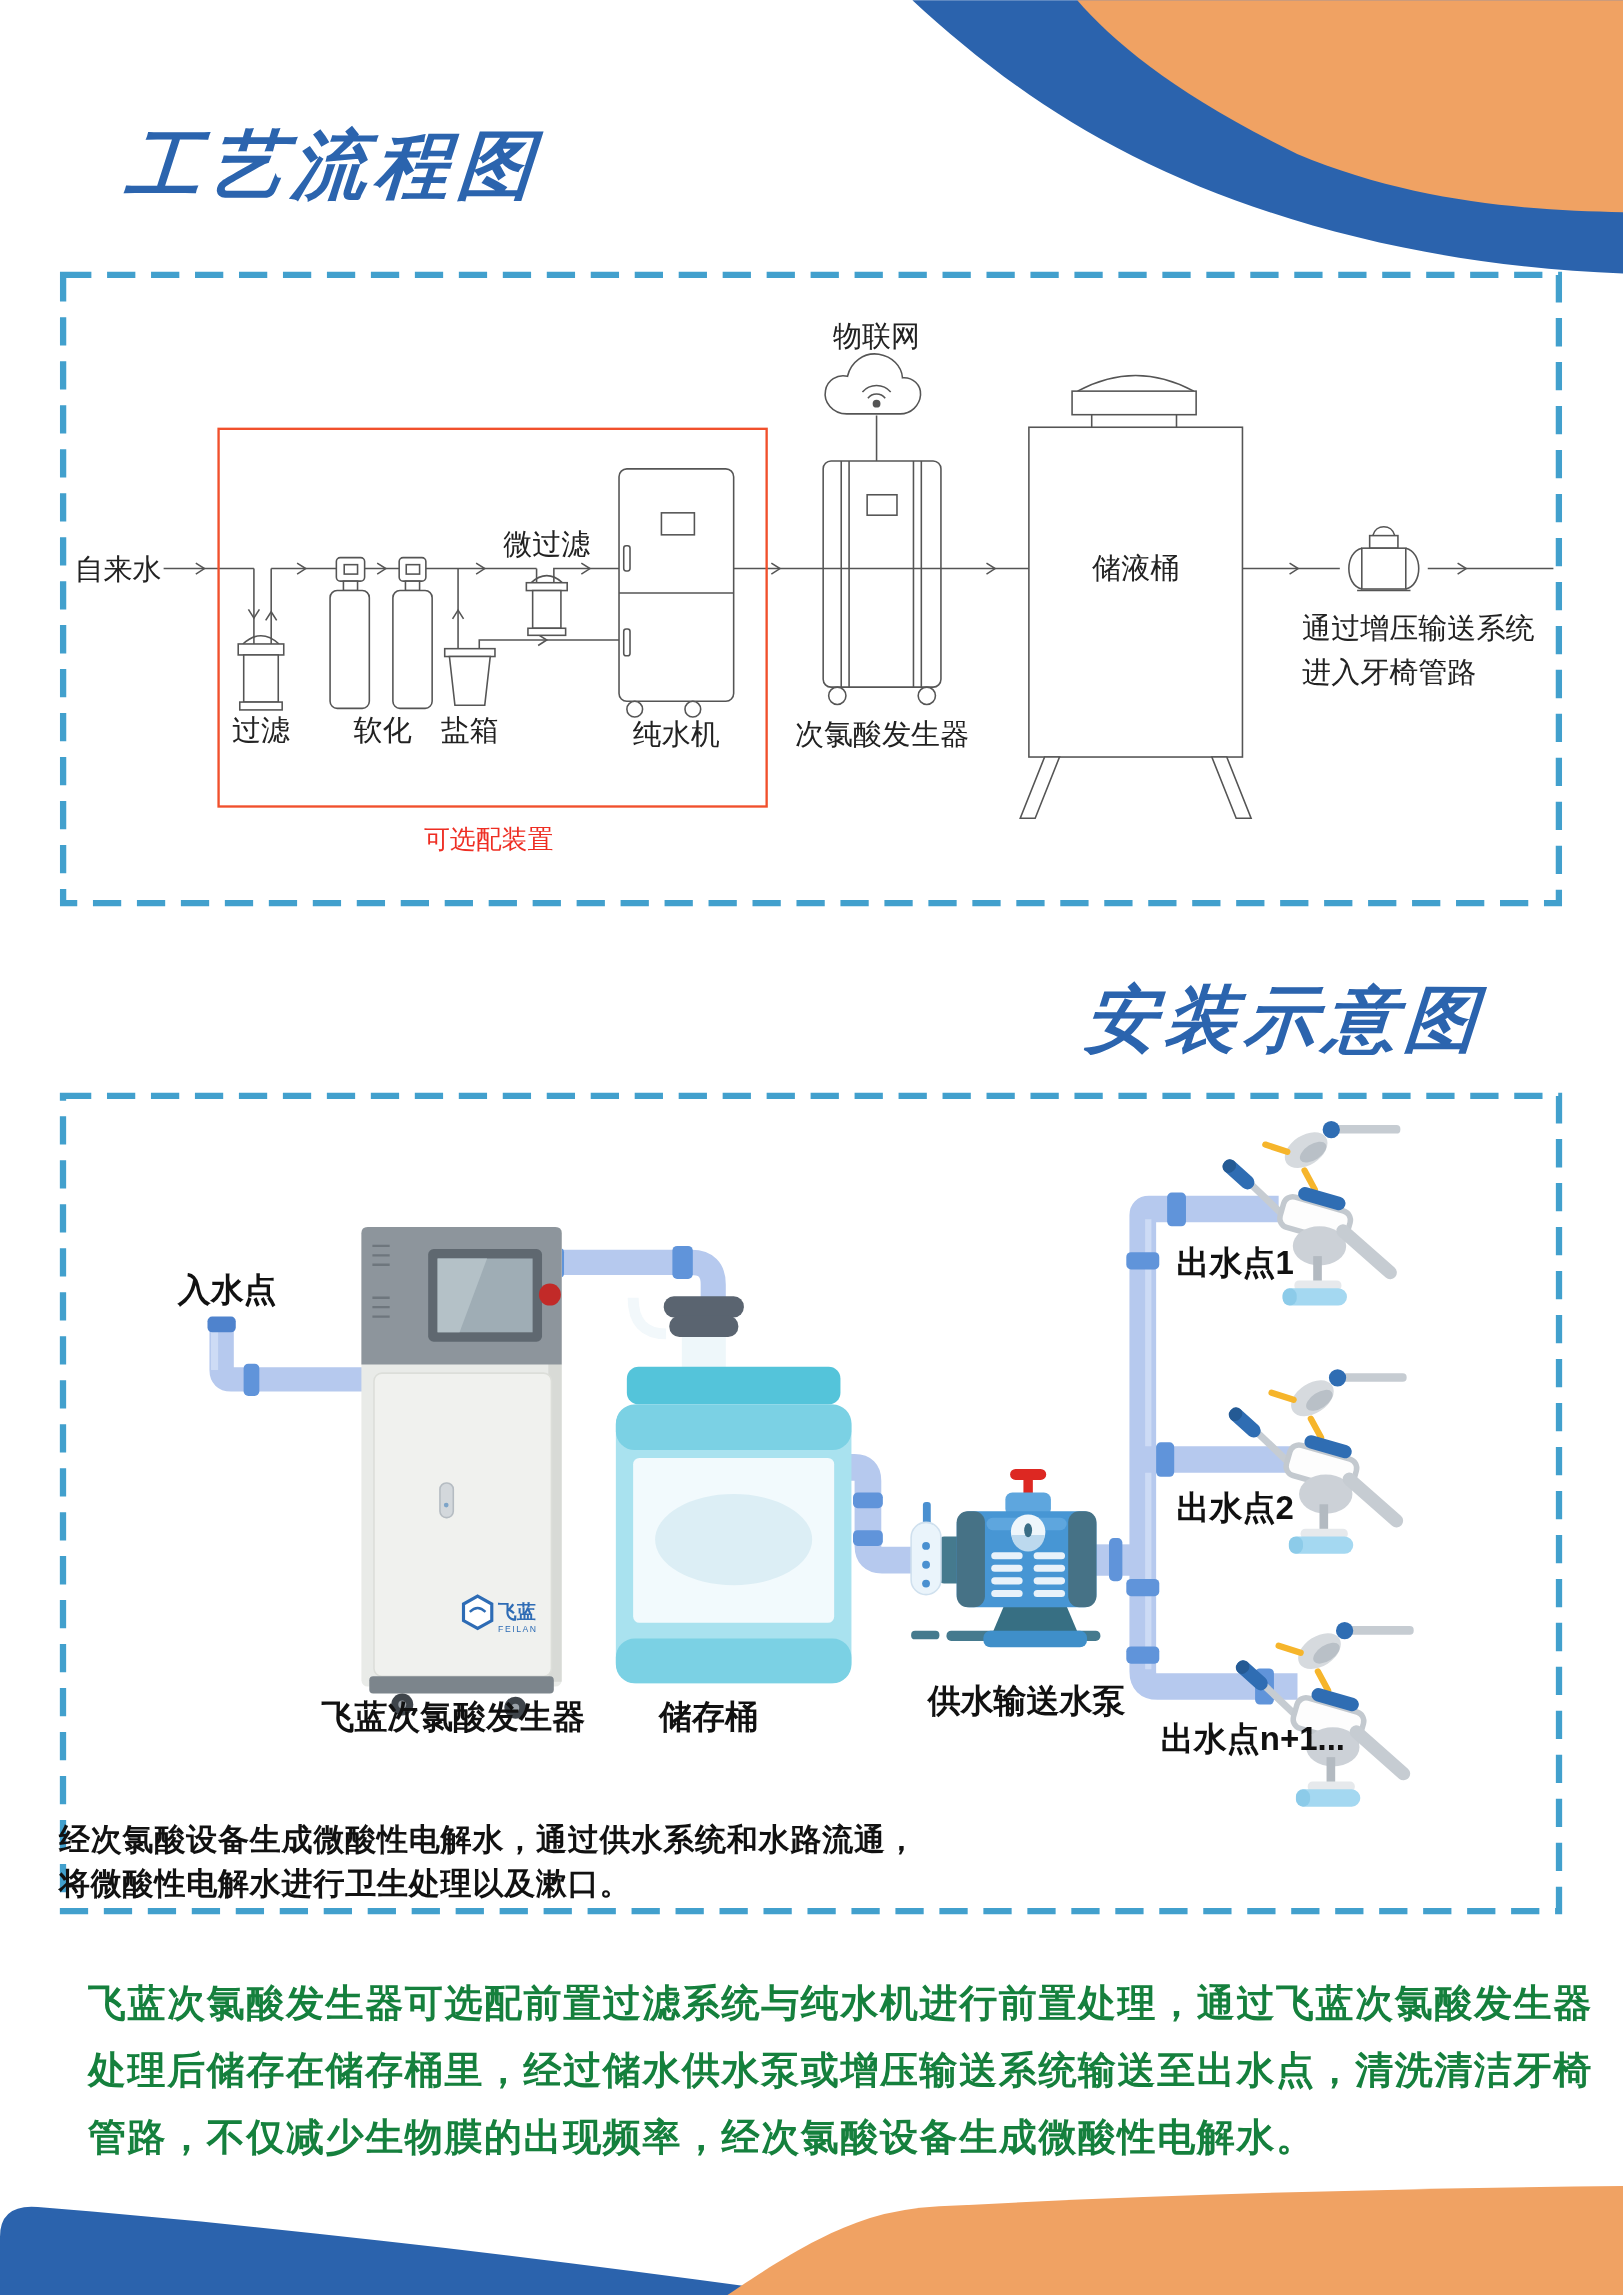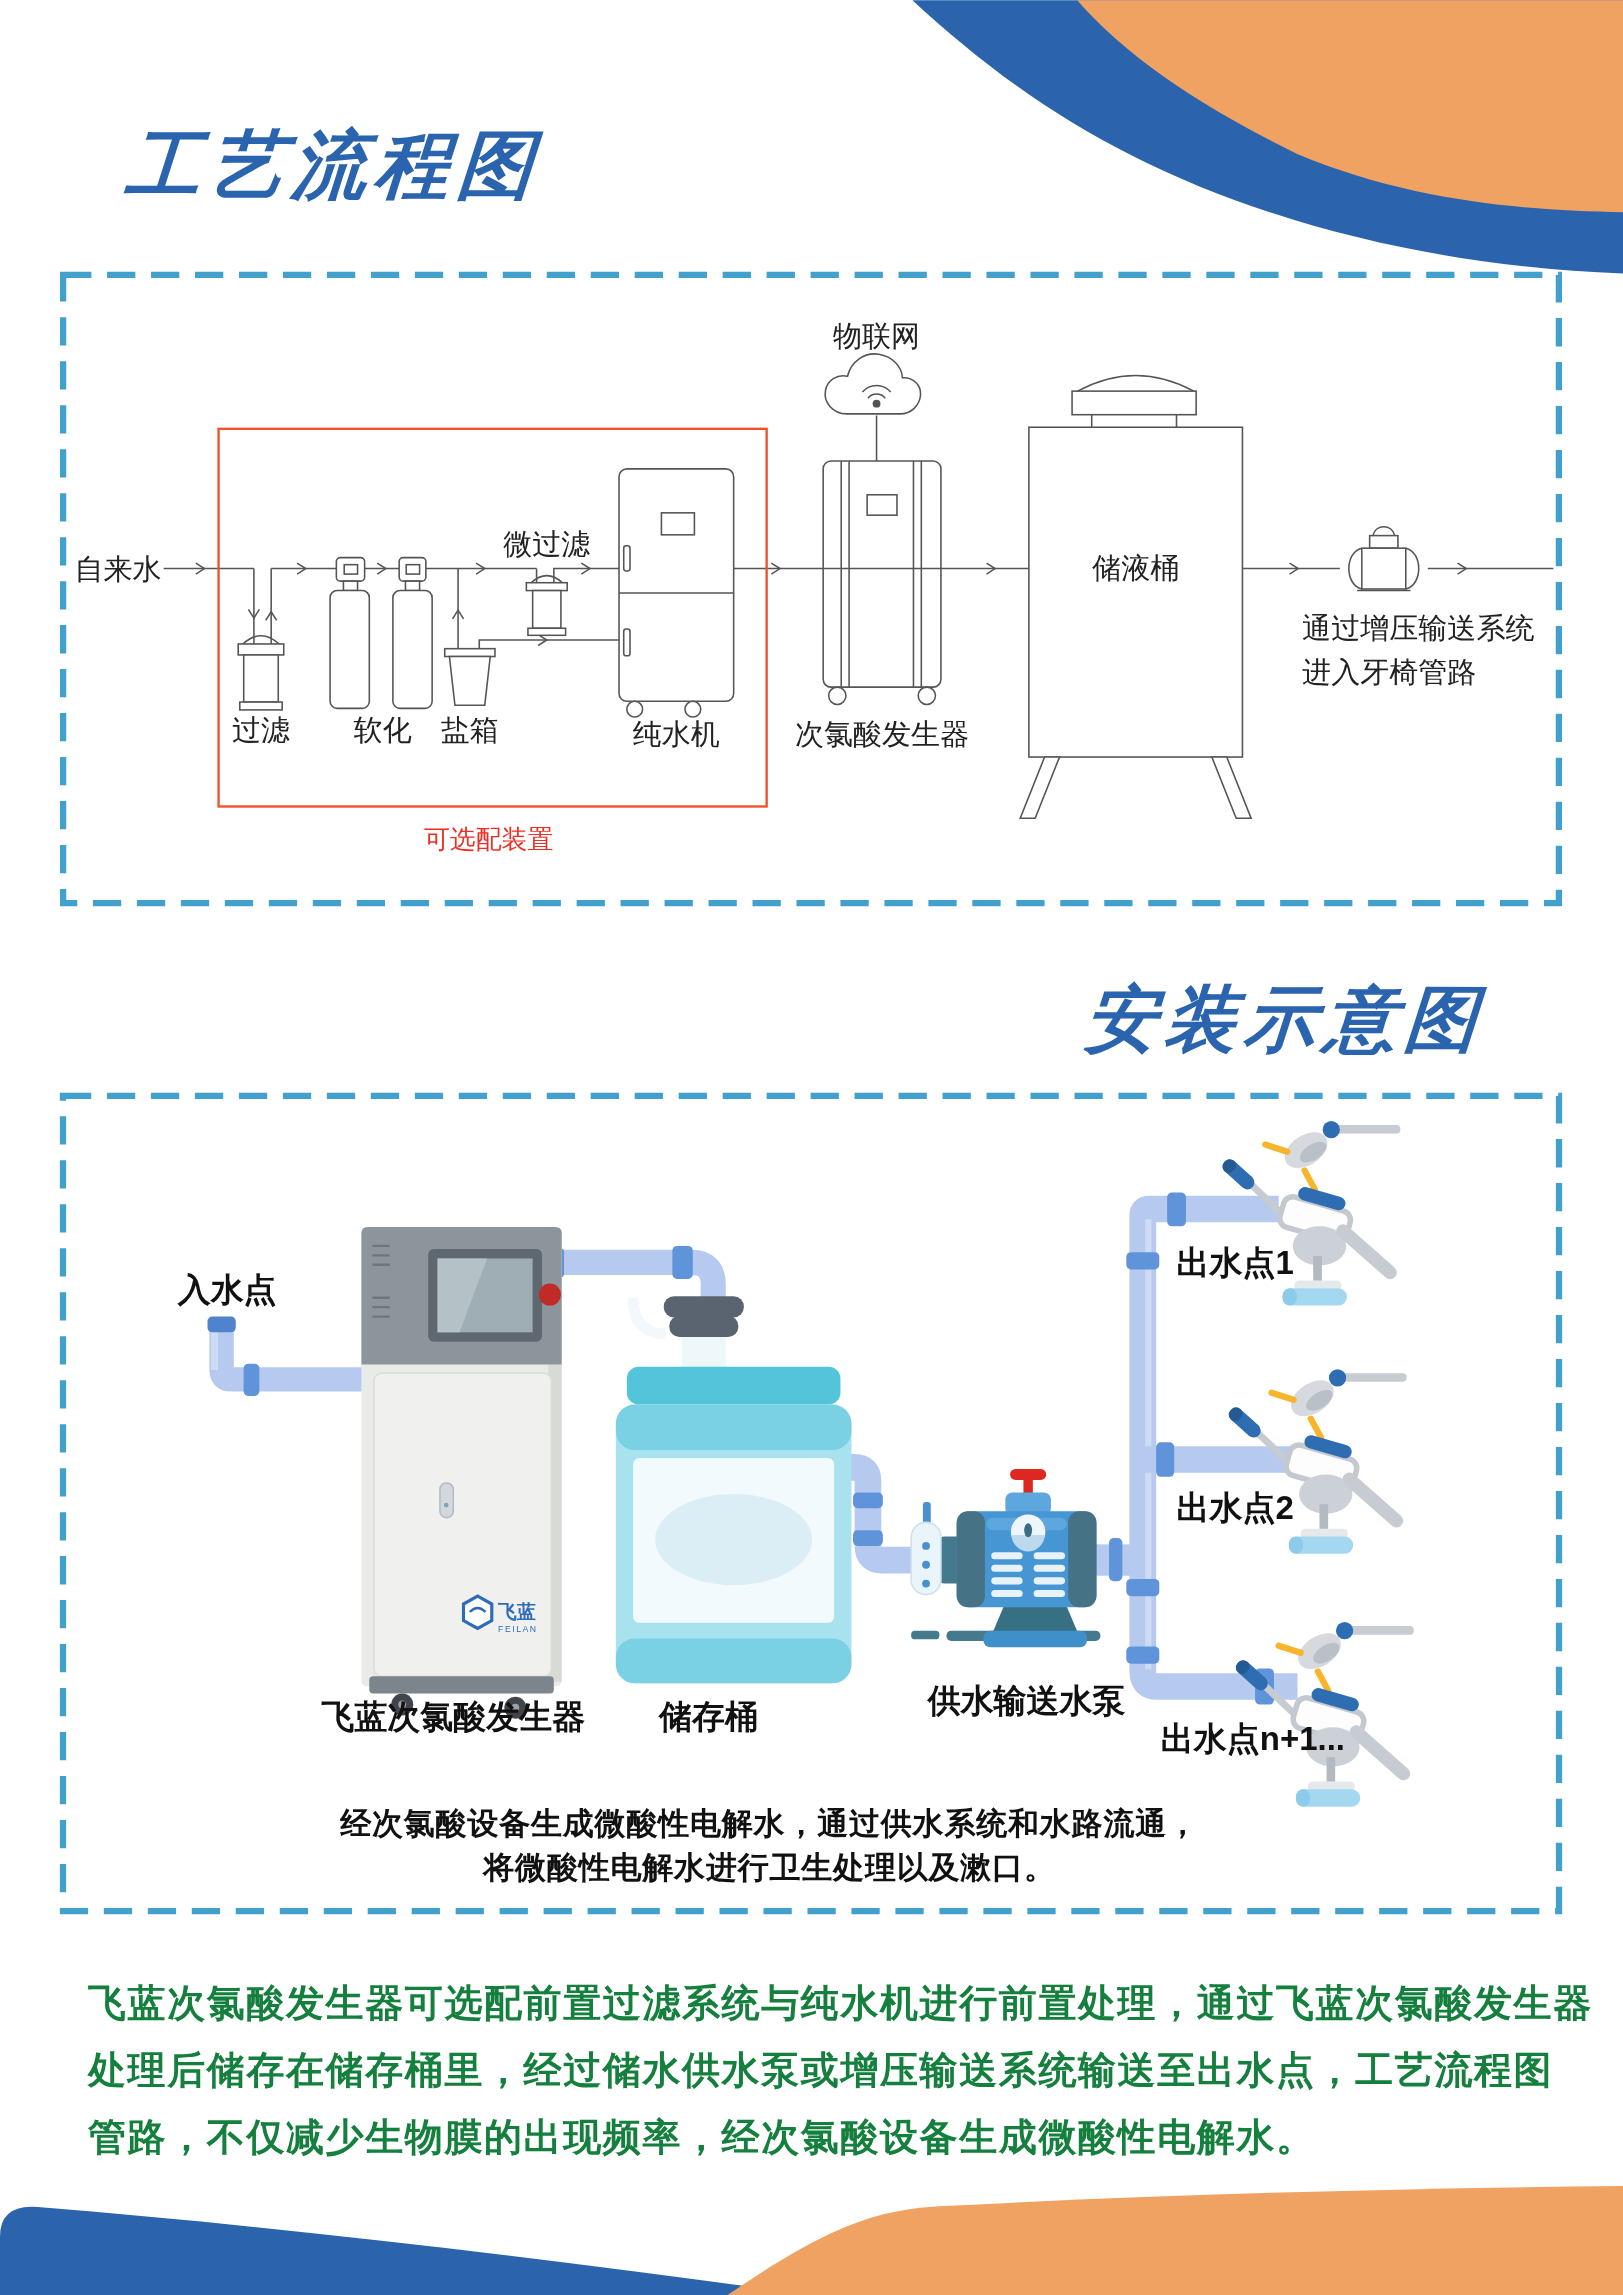--- a/index.html
+++ b/index.html
@@ -11,22 +11,22 @@
   .big-title{
     position:absolute;color:#2b64ae;font-weight:bold;font-style:italic;
     font-size:75px;letter-spacing:7.9px;transform:skewX(-4deg);
     font-family:"Liberation Sans","DejaVu Sans",sans-serif;white-space:nowrap;
   }
   svg text{font-family:"Liberation Sans","DejaVu Sans",sans-serif;}
   svg text.slabel{font-family:"Liberation Serif","DejaVu Serif",serif;font-size:37px;fill:#222;}
   svg text.ilabel{font-size:42px;font-weight:bold;fill:#111;}
   svg text.redlabel{font-family:"Liberation Serif","DejaVu Serif",serif;font-size:33px;fill:#ee2e23;}
   .caption{
-    position:absolute;left:59px;width:1421px;text-align:center;color:#111;
-    font-size:31px;font-weight:600;letter-spacing:0.8px;white-space:nowrap;
+    position:absolute;left:59px;width:1421px;text-align:left;color:#111;
+    font-size:31px;font-weight:600;letter-spacing:0.8px;white-space:nowrap;margin-top:16px;
   }
   .paragraph{
     position:absolute;left:88px;top:1970px;width:1492px;color:#15803d;
     font-size:38px;font-weight:600;line-height:67px;letter-spacing:1.6px;
   }
   .paragraph div{white-space:nowrap;}
 </style>
 </head>
 <body>
 
@@ -322,21 +322,21 @@
     <text class="ilabel" x="1498" y="1622">出水点1</text>
     <text class="ilabel" x="1498" y="1934">出水点2</text>
     <text class="ilabel" x="1478" y="2228">出水点n+1...</text>
   </svg>
 
   <div class="caption" style="top:1803px;">经次氯酸设备生成微酸性电解水，通过供水系统和水路流通，</div>
   <div class="caption" style="top:1847px;font-family:Liberation Mono, monospace;">将微酸性电解水进行卫生处理以及漱口。</div>
 
   <div class="paragraph">
     <div>飞蓝次氯酸发生器可选配前置过滤系统与纯水机进行前置处理，通过飞蓝次氯酸发生器</div>
-    <div>处理后储存在储存桶里，经过储水供水泵或增压输送系统输送至出水点，工艺流程图</div>
+    <div>处理后储存在储存桶里，经过储水供水泵或增压输送系统输送至出水点，清洗清洁牙椅</div>
     <div>管路，不仅减少生物膜的出现频率，经次氯酸设备生成微酸性电解水。</div>
   </div>
 
   <svg class="abs" style="left:0;top:2170px;" width="1623" height="126" viewBox="0 2763 2067 160">
     <path d="M0,2923 L0,2848 Q0,2806 48,2810 C370,2836 700,2876 1040,2923 Z" fill="#2b63ad"></path>
     <path d="M2067,2923 L925,2923 C1000,2872 1052,2842 1108,2824 Q1146,2812 1196,2809 C1480,2794 1780,2786 2067,2783 Z" fill="#f0a263"></path>
   </svg>
 
 </div>
 

